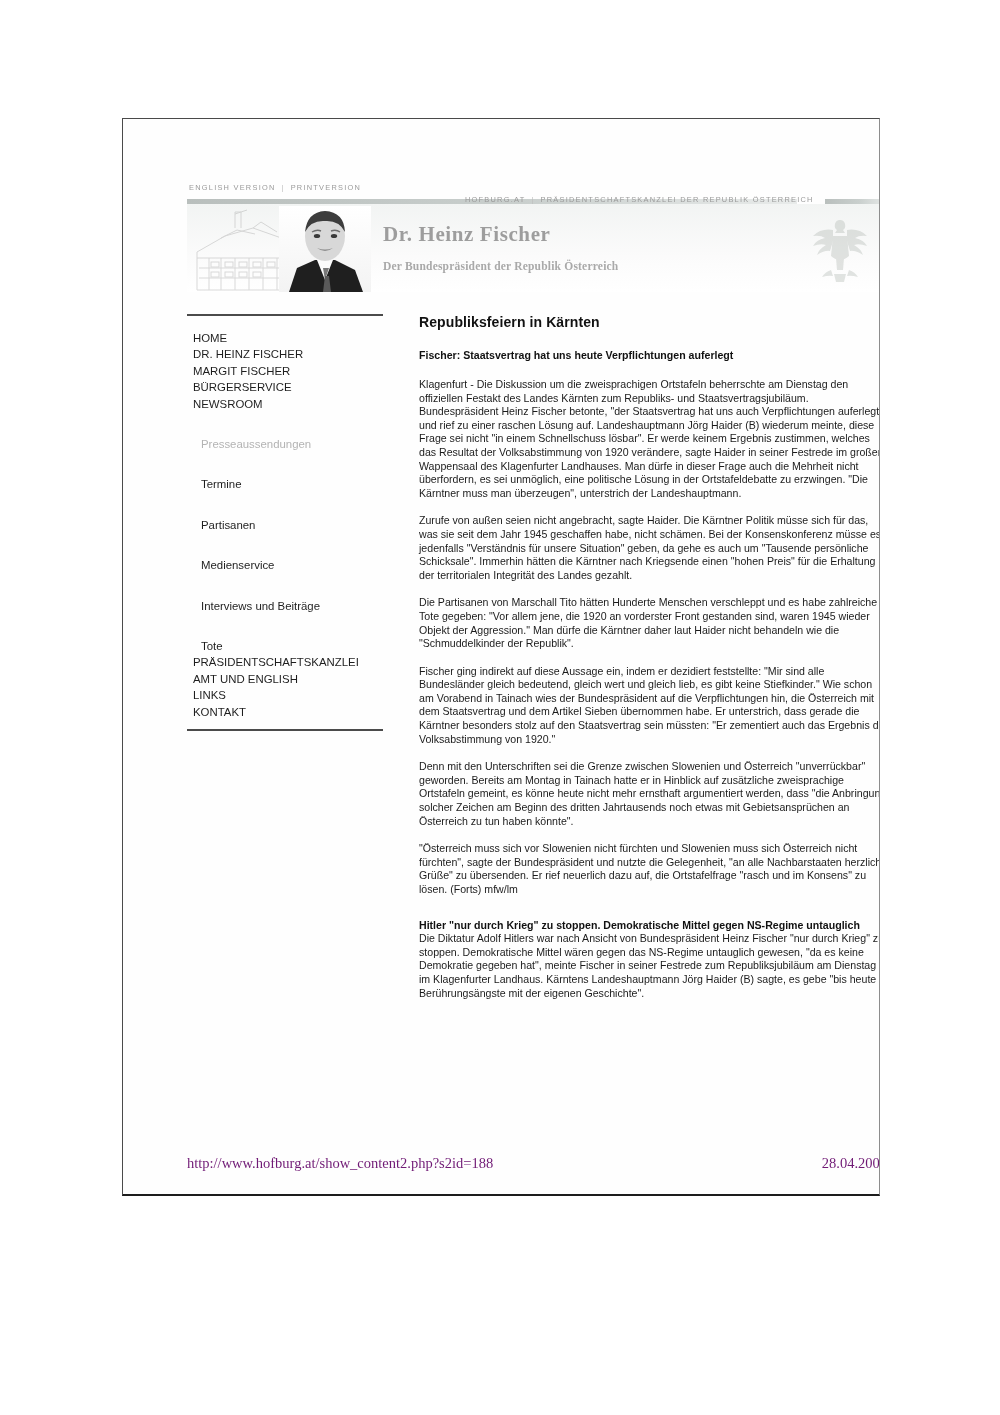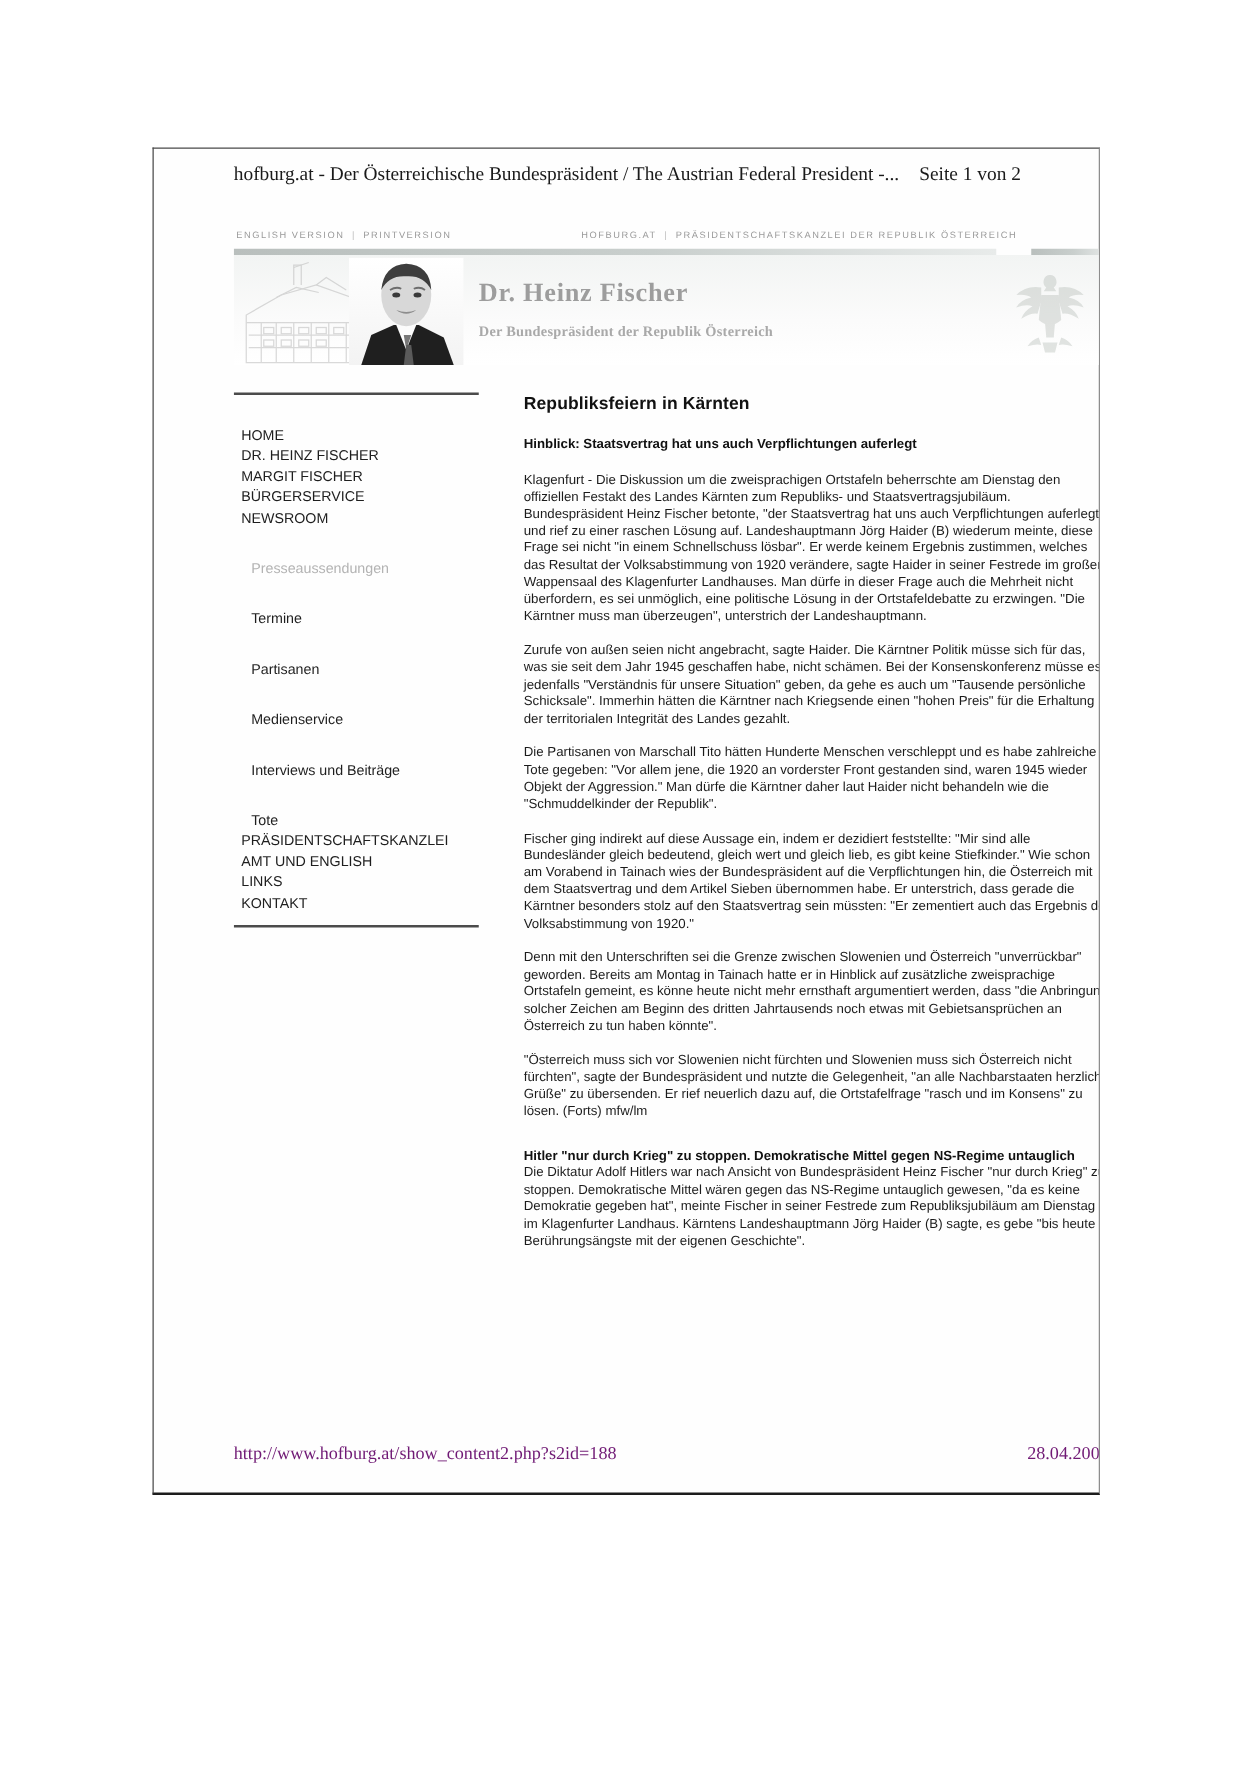--- a/index.html
+++ b/index.html
@@ -47,21 +47,21 @@
   
   .topbar{
     position:relative;
     height:18px;
     font-size:7.4px;
     letter-spacing:1.25px;
     color:#9a9a9a;
     white-space:nowrap;
   }
   .topbar .tb-left{ position:absolute; left:2px; top:2px; }
-  .topbar .tb-right{ position:absolute; left:278px; top:2px; }
+  .topbar .tb-right{ position:absolute; left:278px; top:14px; }
   .topbar .sep{ padding:0 6px; color:#bdbdbd; }
 
   .rule-grad{
     height:5px;
     background:linear-gradient(to right,#b9bfbd 0%,#c9cfcd 55%,#e8ebea 100%);
     margin-bottom:0;
   }
   .rule-grad.short{
     position:absolute; right:0; top:18px; width:62px;
   }
@@ -99,21 +99,21 @@
   
   .main{
     position:relative;
     margin-top:22px;
   }
   .sidebar{
     position:absolute; left:0; top:0; width:205px;
   }
   .sb-rule{ height:2px; background:#4b4b4b; width:196px; }
   .sb-rule.bottom{ margin-top:9px; }
-  .sb-list{ padding:25px 0 0 6px; }
+  .sb-list{ padding:14px 0 0 6px; }
   .sb-item{
     font-size:11.4px;
     color:#1e1e1e;
     line-height:16.4px;
     white-space:nowrap;
   }
   .sb-item.sub{ padding-left:8px;margin-top:24px; }
   .sb-item.active{ color:#b3b3b3; }
 
   
@@ -152,23 +152,20 @@
     color:#701a75;
   }
   .print-foot .pf-url{ float:left; }
   .print-foot .pf-date{ float:right; }
 </style>
 </head>
 <body>
 
 <div class="sheet">
 
-  <div class="print-head">
-    <span class="ph-title">hofburg.at - Der Österreichische Bundespräsident / The Austrian Federal President -...</span><span class="ph-page">Seite 1 von 2</span>
-  </div>
 
   <div class="page-body">
 
     <div class="topbar">
       <span class="tb-left">
         <span>ENGLISH VERSION</span><span class="sep">|</span><span>PRINTVERSION</span>
       </span>
       <span class="tb-right">
         <span>HOFBURG.AT</span><span class="sep">|</span><span>PRÄSIDENTSCHAFTSKANZLEI DER REPUBLIK ÖSTERREICH</span>
       </span>
@@ -260,21 +257,21 @@
           <div class="sb-item">PRÄSIDENTSCHAFTSKANZLEI</div>
           <div class="sb-item">AMT UND ENGLISH</div>
           <div class="sb-item">LINKS</div>
           <div class="sb-item">KONTAKT</div>
         </div>
         <div class="sb-rule bottom"></div>
       </div>
 
       <div class="article">
         <h1 class="art-title">Republiksfeiern in Kärnten</h1>
-        <p class="art-sub">Hinblick: Staatsvertrag hat uns auch Verpflichtungen auferlegt</p>
+        <p class="art-sub">Fischer: Staatsvertrag hat uns heute Verpflichtungen auferlegt</p>
         <p class="art-p">Klagenfurt - Die Diskussion um die zweisprachigen Ortstafeln beherrschte am Dienstag den offiziellen Festakt des Landes Kärnten zum Republiks- und Staatsvertragsjubiläum. Bundespräsident Heinz Fischer betonte, "der Staatsvertrag hat uns auch Verpflichtungen auferlegt" und rief zu einer raschen Lösung auf. Landeshauptmann Jörg Haider (B) wiederum meinte, diese Frage sei nicht "in einem Schnellschuss lösbar". Er werde keinem Ergebnis zustimmen, welches das Resultat der Volksabstimmung von 1920 verändere, sagte Haider in seiner Festrede im großen Wappensaal des Klagenfurter Landhauses. Man dürfe in dieser Frage auch die Mehrheit nicht überfordern, es sei unmöglich, eine politische Lösung in der Ortstafeldebatte zu erzwingen. "Die Kärntner muss man überzeugen", unterstrich der Landeshauptmann.</p>
         <p class="art-p">Zurufe von außen seien nicht angebracht, sagte Haider. Die Kärntner Politik müsse sich für das, was sie seit dem Jahr 1945 geschaffen habe, nicht schämen. Bei der Konsenskonferenz müsse es jedenfalls "Verständnis für unsere Situation" geben, da gehe es auch um "Tausende persönliche Schicksale". Immerhin hätten die Kärntner nach Kriegsende einen "hohen Preis" für die Erhaltung der territorialen Integrität des Landes gezahlt.</p>
         <p class="art-p">Die Partisanen von Marschall Tito hätten Hunderte Menschen verschleppt und es habe zahlreiche Tote gegeben: "Vor allem jene, die 1920 an vorderster Front gestanden sind, waren 1945 wieder Objekt der Aggression." Man dürfe die Kärntner daher laut Haider nicht behandeln wie die "Schmuddelkinder der Republik".</p>
         <p class="art-p">Fischer ging indirekt auf diese Aussage ein, indem er dezidiert feststellte: "Mir sind alle Bundesländer gleich bedeutend, gleich wert und gleich lieb, es gibt keine Stiefkinder." Wie schon am Vorabend in Tainach wies der Bundespräsident auf die Verpflichtungen hin, die Österreich mit dem Staatsvertrag und dem Artikel Sieben übernommen habe. Er unterstrich, dass gerade die Kärntner besonders stolz auf den Staatsvertrag sein müssten: "Er zementiert auch das Ergebnis der Volksabstimmung von 1920."</p>
         <p class="art-p">Denn mit den Unterschriften sei die Grenze zwischen Slowenien und Österreich "unverrückbar" geworden. Bereits am Montag in Tainach hatte er in Hinblick auf zusätzliche zweisprachige Ortstafeln gemeint, es könne heute nicht mehr ernsthaft argumentiert werden, dass "die Anbringung solcher Zeichen am Beginn des dritten Jahrtausends noch etwas mit Gebietsansprüchen an Österreich zu tun haben könnte".</p>
         <p class="art-p">"Österreich muss sich vor Slowenien nicht fürchten und Slowenien muss sich Österreich nicht fürchten", sagte der Bundespräsident und nutzte die Gelegenheit, "an alle Nachbarstaaten herzliche Grüße" zu übersenden. Er rief neuerlich dazu auf, die Ortstafelfrage "rasch und im Konsens" zu lösen. (Forts) mfw/lm</p>
         <h2 class="art-h2">Hitler "nur durch Krieg" zu stoppen. Demokratische Mittel gegen NS-Regime untauglich</h2>
         <p class="art-p tight">Die Diktatur Adolf Hitlers war nach Ansicht von Bundespräsident Heinz Fischer "nur durch Krieg" zu stoppen. Demokratische Mittel wären gegen das NS-Regime untauglich gewesen, "da es keine Demokratie gegeben hat", meinte Fischer in seiner Festrede zum Republiksjubiläum am Dienstag im Klagenfurter Landhaus. Kärntens Landeshauptmann Jörg Haider (B) sagte, es gebe "bis heute Berührungsängste mit der eigenen Geschichte".</p>
       </div>
 

